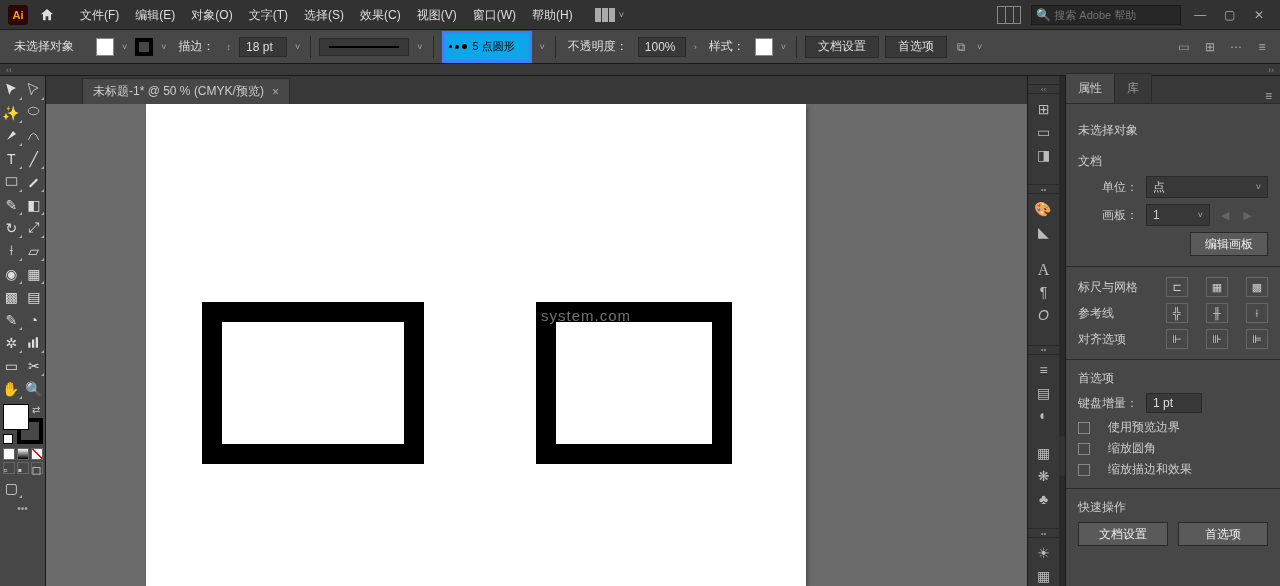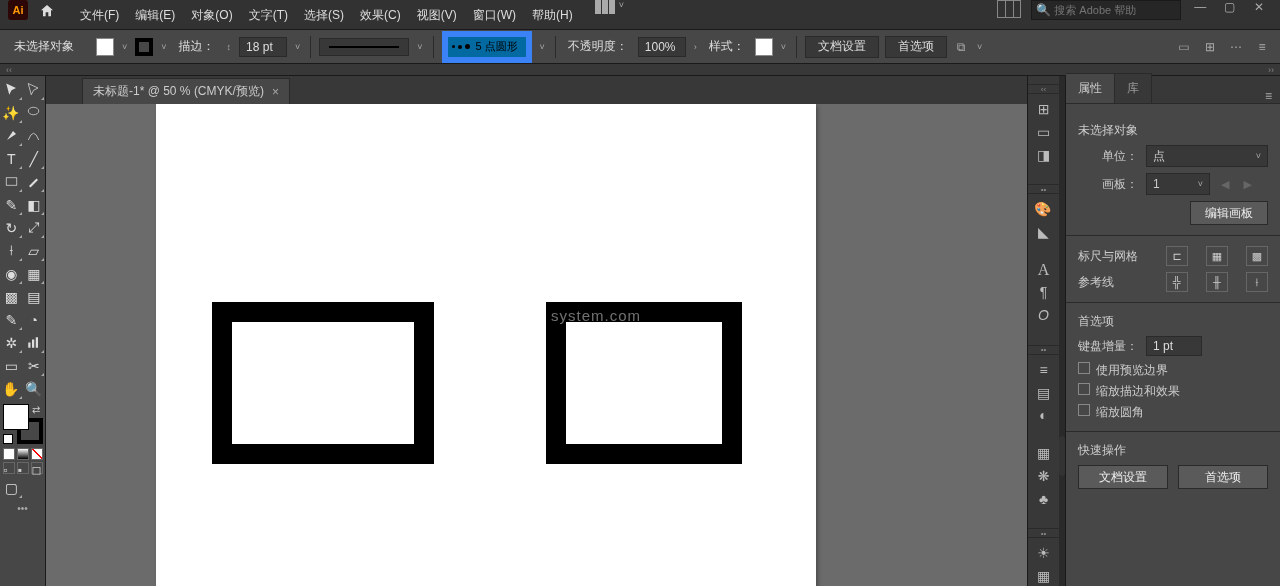--- a/index.html
+++ b/index.html
@@ -1,19 +1,19 @@
 <!DOCTYPE html>
 <html><head>
 <meta charset="utf-8">
 <style>
 * { margin:0; padding:0; box-sizing:border-box; font-family:"Microsoft YaHei",sans-serif; font-size:12px; color:#ccc; user-select:none; }
 body { background:#323232; width:1280px; height:586px; overflow:hidden; position:relative; }
 
 
-.menubar { height:30px; background:#323232; display:flex; padding:0 8px; border-bottom:1px solid #1a1a1a; }
+.menubar { height:30px; background:#323232; display:flex; align-items:center; padding:0 8px; border-bottom:1px solid #1a1a1a; }
 .menubar .logo { width:20px; height:20px; background:#2d0606; border-radius:3px; display:flex; align-items:center; justify-content:center; color:#ff9a00; font-weight:bold; font-size:11px; margin-right:8px;}
 .menubar .home { width:22px; height:22px; display:flex; align-items:center; justify-content:center; margin-right:14px; }
 .menubar .menu-item { padding:0 8px; line-height:30px; cursor:default; color:#ddd; }
 .menubar .spacer { flex:1; }
 .menubar .win-btns span { display:inline-block; width:26px; text-align:center; color:#aaa; }
 .menubar .search-box { display:flex; align-items:center; background:#262626; border:1px solid #1a1a1a; height:20px; padding:0 4px; margin:0 6px; width:150px;}
 .menubar .search-box input { background:transparent; border:none; outline:none; color:#888; font-size:11px; width:110px;}
 .menubar .layout-icon { width:24px; height:18px; border:1px solid #888; margin-right:4px; display:flex;}
 .menubar .layout-icon div{flex:1;border-right:1px solid #888;} .menubar .layout-icon div:last-child{border:none;}
 .menubar .arrange-icon { width:20px; height:14px; display:flex; gap:1px; margin-right:4px;}
@@ -23,21 +23,21 @@
 
 .controlbar { height:34px; background:#474747; display:flex; align-items:center; padding:0 10px; gap:6px; border-bottom:1px solid #1a1a1a;}
 .controlbar .lbl { color:#ddd; padding:0 4px;}
 .controlbar .swatch { width:18px; height:18px; border:1px solid #888;}
 .controlbar .dd { font-size:9px; color:#aaa; padding:0 2px;}
 .controlbar .numbox { background:#383838; border:1px solid #2a2a2a; height:20px; padding:0 6px; display:flex; align-items:center; color:#ddd; min-width:48px;}
 .controlbar .txtbtn { background:#383838; border:1px solid #2a2a2a; height:22px; padding:0 12px; display:flex; align-items:center; color:#ddd;}
 .controlbar .sep { width:1px; height:22px; background:#2a2a2a; margin:0 2px;}
 .controlbar .brush-prev{width:90px;height:18px;background:#383838;border:1px solid #2a2a2a;display:flex;align-items:center;justify-content:center;}
 .controlbar .brush-prev .line{width:70px;height:2px;background:#000;}
-.controlbar .dotprev{width:90px;height:32px;background:#0369a1;border:6px solid #3b82f6;display:flex;align-items:center;padding:0 4px;gap:3px;}
+.controlbar .dotprev{width:90px;height:32px;background:#0ea5e9;border:3px solid #3b82f6;display:flex;align-items:center;padding:0 4px;gap:3px;}
 .controlbar .dotprev .d{width:4px;height:4px;background:#000;border-radius:50%;}
 .controlbar .right-icons{margin-left:auto;display:flex;gap:10px;align-items:center;}
 .controlbar .ic{width:16px;height:16px;display:flex;align-items:center;justify-content:center;color:#aaa;}
 
 
 .collapse-strip{height:12px;background:#383838;display:flex;align-items:center;padding:0 6px;border-bottom:1px solid #1a1a1a;}
 .collapse-strip .ar{font-size:9px;color:#888;}
 .collapse-strip .spacer{flex:1;}
 
 
@@ -57,21 +57,21 @@
 .toolbox .mini-row{display:flex;justify-content:center;gap:2px;margin:2px 0;}
 .toolbox .mini{width:12px;height:12px;border:1px solid #666;}
 .toolbox .dots{text-align:center;color:#aaa;font-size:10px;margin-top:4px;}
 
 
 .docarea { flex:1; background:#6b6b6b; display:flex; flex-direction:column; position:relative;}
 .tabstrip{height:28px;background:#383838;display:flex;align-items:flex-end;}
 .tabstrip .gap{width:36px;}
 .doctab{background:#474747;height:26px;display:flex;align-items:center;padding:0 10px;gap:8px;border-top:1px solid #2a2a2a;border-left:1px solid #2a2a2a;border-right:1px solid #2a2a2a;}
 .doctab .close{color:#aaa;}
-.canvas-wrap{flex:1;position:relative;overflow:hidden;margin-left:10px;}
+.canvas-wrap{flex:1;position:relative;overflow:hidden;}
 .artboard{position:absolute;top:0;left:100px;width:660px;height:482px;background:#fff;box-shadow:2px 2px 4px rgba(0,0,0,.3);}
 .shape{position:absolute;background:#fff;border:20px solid #000;}
 .shape.a{left:156px;top:198px;width:222px;height:162px;}
 .shape.b{left:490px;top:198px;width:196px;height:162px;}
 .watermark{position:absolute;left:495px;top:203px;color:#ccc;font-size:15px;letter-spacing:1px;opacity:.55;}
 
 
 .dock{width:32px;background:#383838;border-left:1px solid #1a1a1a;display:flex;flex-direction:column;align-items:center;padding-top:6px;gap:3px;}
 .dock .dicon{width:24px;height:24px;display:flex;align-items:center;justify-content:center;color:#bbb;font-size:14px;border-radius:2px;}
 .dock .dgap{height:14px;}
@@ -89,21 +89,21 @@
 .proppanel .field .flab{color:#ccc;width:60px;text-align:right;}
 .proppanel .sel{background:#383838;border:1px solid #2a2a2a;height:22px;display:flex;align-items:center;padding:0 6px;flex:1;justify-content:space-between;}
 .proppanel .sel .ar{font-size:9px;color:#aaa;}
 .proppanel .btn{background:#5a5a5a;border:1px solid #2a2a2a;height:24px;display:flex;align-items:center;justify-content:center;padding:0 14px;color:#eee;}
 .proppanel .hr{height:1px;background:#2a2a2a;margin:10px -12px;}
 .proppanel .icon-row{display:flex;align-items:center;gap:18px;margin:6px 0;}
 .proppanel .icon-row .lab{flex:1;color:#ccc;}
 .proppanel .isq{width:22px;height:20px;border:1px solid #666;display:flex;align-items:center;justify-content:center;color:#ccc;font-size:11px;}
 .proppanel .nav-ar{color:#666;font-size:11px;padding:0 3px;}
 .proppanel .inp{background:#383838;border:1px solid #2a2a2a;height:20px;padding:0 6px;color:#ddd;width:56px;}
-.proppanel .chk{display:flex;gap:6px;margin:4px 0;}
+.proppanel .chk{display:flex;align-items:center;gap:18px;margin:4px 0;}
 .proppanel .chk .box{width:12px;height:12px;border:1px solid #888;}
 .proppanel .qrow{display:flex;gap:10px;margin-top:6px;}
 .scroll-knob{position:absolute;left:0;top:360px;width:6px;height:40px;background:#333;border-radius:3px;}
 </style>
 </head>
 <body>
 
 <div class="menubar">
   <div class="logo">Ai</div>
   <div class="home">
@@ -366,20 +366,21 @@
   </div>
 
   <div class="proppanel">
     <div class="ptabs">
       <div class="ptab">属性</div>
       <div class="ptab inactive">库</div>
       <div class="menu">≡</div>
     </div>
     <div class="body">
       <div class="sect-title">未选择对象</div>
+      <div class="sect-title" style="margin-top:14px">文档</div>
       <div class="field">
         <span class="flab">单位：</span>
         <div class="sel">
             <span>点</span>
             <span class="ar">˅</span>
           </div>
       </div>
       <div class="field">
         <span class="flab">画板：</span>
         <div class="sel" style="flex:0 0 64px">
@@ -398,37 +399,43 @@
         <div class="isq">⊏</div>
         <div class="isq">▦</div>
         <div class="isq">▩</div>
       </div>
       <div class="icon-row">
         <span class="lab">参考线</span>
         <div class="isq">╬</div>
         <div class="isq">╫</div>
         <div class="isq">⟊</div>
       </div>
+      <div class="icon-row">
+        <span class="lab">对齐选项</span>
+        <div class="isq">⊩</div>
+        <div class="isq">⊪</div>
+        <div class="isq">⊫</div>
+      </div>
       <div class="hr"></div>
       <div class="sect-title">首选项</div>
       <div class="field" style="gap:8px">
         <span>键盘增量：</span>
         <input class="inp" value="1 pt" style="">
       </div>
       <div class="chk">
           <div class="box"></div>
           <span>使用预览边界</span>
         </div>
       <div class="chk">
           <div class="box"></div>
-          <span>缩放描边和效果</span>
+          <span>缩放圆角</span>
         </div>
       <div class="chk">
           <div class="box"></div>
-          <span>缩放圆角</span>
+          <span>缩放描边和效果</span>
         </div>
       <div class="hr"></div>
       <div class="sect-title">快速操作</div>
       <div class="qrow">
         <div class="btn" style="flex:1">文档设置</div>
         <div class="btn" style="flex:1">首选项</div>
       </div>
     </div>
   </div>
 

